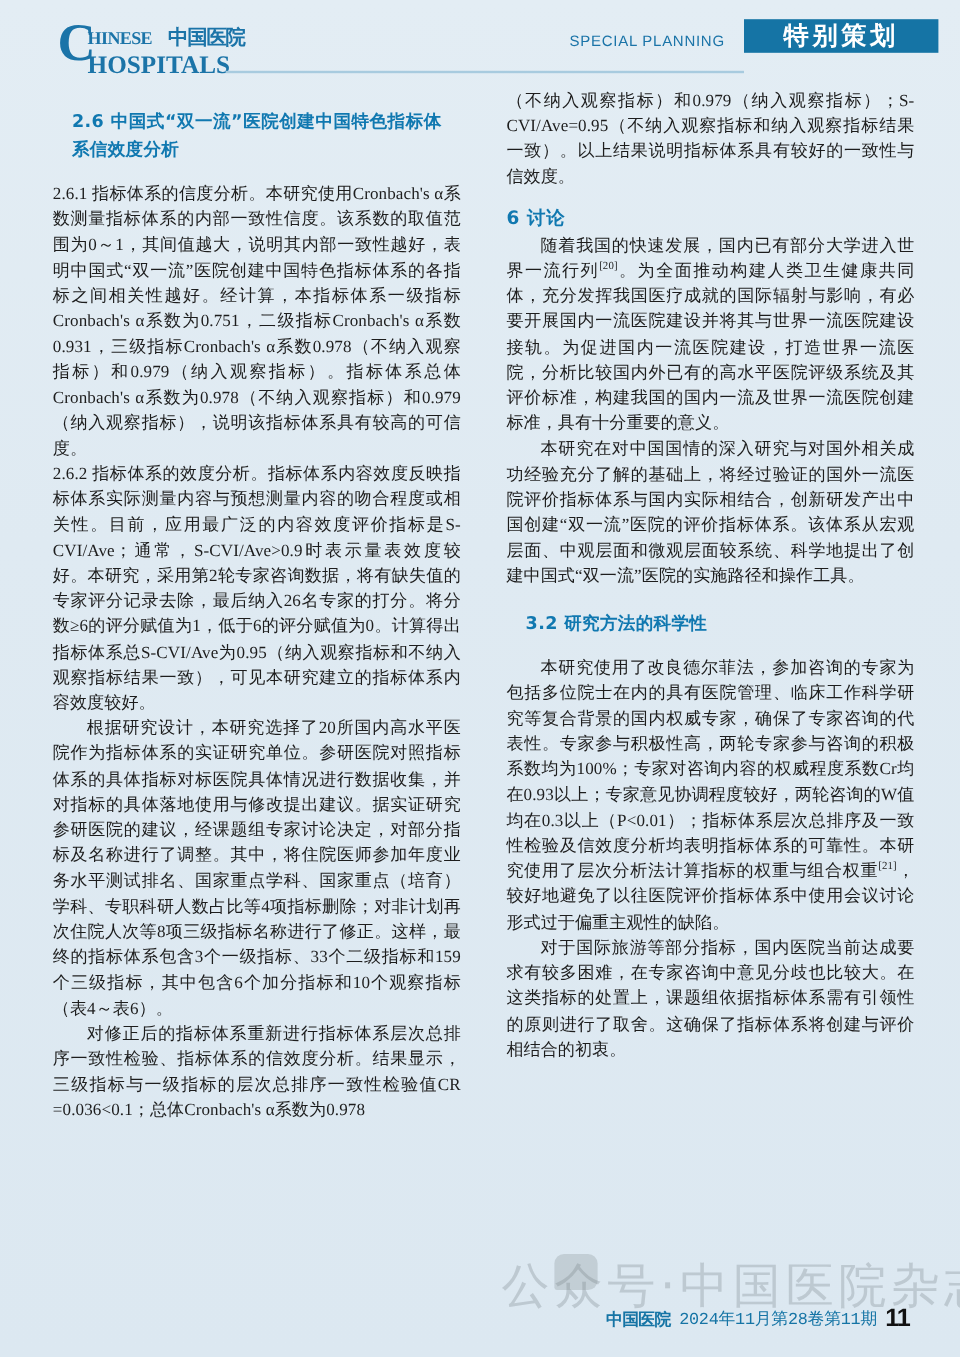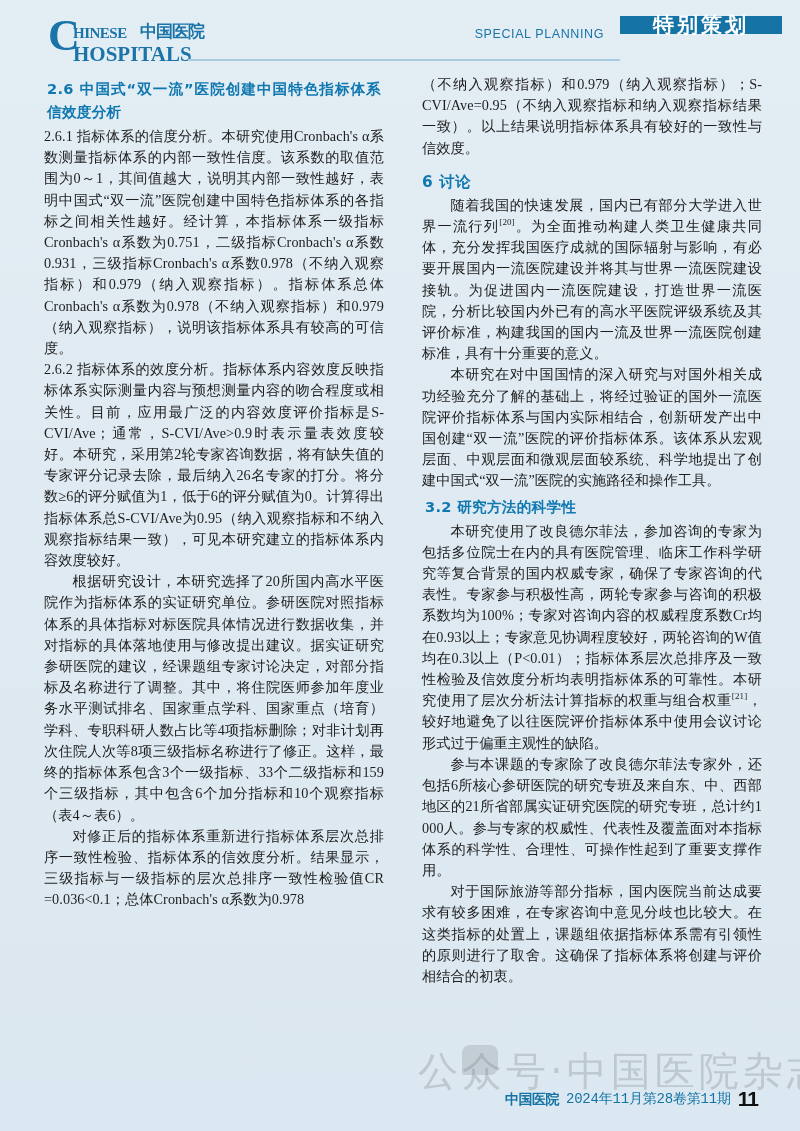--- a/index.html
+++ b/index.html
@@ -92,21 +92,21 @@
     font-size: 12.5px;
     letter-spacing: 0.6px;
     color: #1b74a8;
     font-weight: 500;
   }
   .special-planning-cn {
     position: absolute;
     right: 8px;
     top: 2px;
     width: 162px;
-    height: 18px;
+    height: 28px;
     background: #1574a5;
     color: #ffffff;
     font-family: "DejaVu Sans", sans-serif;
     font-size: 21px;
     font-weight: bold;
     letter-spacing: 3px;
     display: flex;
     align-items: center;
     justify-content: center;
   }
@@ -129,21 +129,21 @@
     margin: 0;
     font-size: 14.2px;
     line-height: 21.2px;
     color: #1d1d1d;
     text-align: justify;
     text-justify: inter-ideograph;
     letter-spacing: 0.1px;
   }
   p.indent { text-indent: 2em; }
   h3.sec {
-    margin: 3px;
+    margin: 16px;
     font-family: "DejaVu Sans", "Liberation Sans", sans-serif;
     font-size: 14.6px;
     line-height: 23px;
     font-weight: bold;
     color: #1078b0;
     letter-spacing: 0.3px;
     text-align: justify;
   }
   h2.sec-main {
     margin: 0;
@@ -251,21 +251,20 @@
     </div>
 
     <div class="col">
       <p>（不纳入观察指标）和0.979（纳入观察指标）；S-CVI/Ave=0.95（不纳入观察指标和纳入观察指标结果一致）。以上结果说明指标体系具有较好的一致性与信效度。</p>
       <div class="gap-md"></div>
       <h2 class="sec-main">6  讨论</h2>
       <p class="indent"><span>随着我国的快速发展，国内已有部分大学进入世界一流行列</span><sup>[20]</sup><span>。为全面推动构建人类卫生健康共同体，充分发挥我国医疗成就的国际辐射与影响，有必要开展国内一流医院建设并将其与世界一流医院建设接轨。为促进国内一流医院建设，打造世界一流医院，分析比较国内外已有的高水平医院评级系统及其评价标准，构建我国的国内一流及世界一流医院创建标准，具有十分重要的意义。</span></p>
       <p class="indent">本研究在对中国国情的深入研究与对国外相关成功经验充分了解的基础上，将经过验证的国外一流医院评价指标体系与国内实际相结合，创新研发产出中国创建“双一流”医院的评价指标体系。该体系从宏观层面、中观层面和微观层面较系统、科学地提出了创建中国式“双一流”医院的实施路径和操作工具。</p>
       <h3 class="sec">3.2  研究方法的科学性</h3>
       <p class="indent"><span>本研究使用了改良德尔菲法，参加咨询的专家为包括多位院士在内的具有医院管理、临床工作科学研究等复合背景的国内权威专家，确保了专家咨询的代表性。专家参与积极性高，两轮专家参与咨询的积极系数均为100%；专家对咨询内容的权威程度系数Cr均在0.93以上；专家意见协调程度较好，两轮咨询的W值均在0.3以上（P&lt;0.01）；指标体系层次总排序及一致性检验及信效度分析均表明指标体系的可靠性。本研究使用了层次分析法计算指标的权重与组合权重</span><sup>[21]</sup><span>，较好地避免了以往医院评价指标体系中使用会议讨论形式过于偏重主观性的缺陷。</span></p>
-      <p class="indent">参与本课题的专家除了改良德尔菲法专家外，还包括6所核心参研医院的研究专班及来自东、中、西部地区的21所省部属实证研究医院的研究专班，总计约1 000人。参与专家的权威性、代表性及覆盖面对本指标体系的科学性、合理性、可操作性起到了重要支撑作用。</p>
       <p class="indent">对于国际旅游等部分指标，国内医院当前达成要求有较多困难，在专家咨询中意见分歧也比较大。在这类指标的处置上，课题组依据指标体系需有引领性的原则进行了取舍。这确保了指标体系将创建与评价相结合的初衷。</p>
     </div>
   </div>
 
   <div class="footer">
     <div class="wm-badge"></div>
     <div class="watermark">公众号·中国医院杂志</div>
     <div class="footer-inner">
       <span class="footer-brand">中国医院</span>
       <span class="footer-issue">2024年11月第28卷第11期</span>

